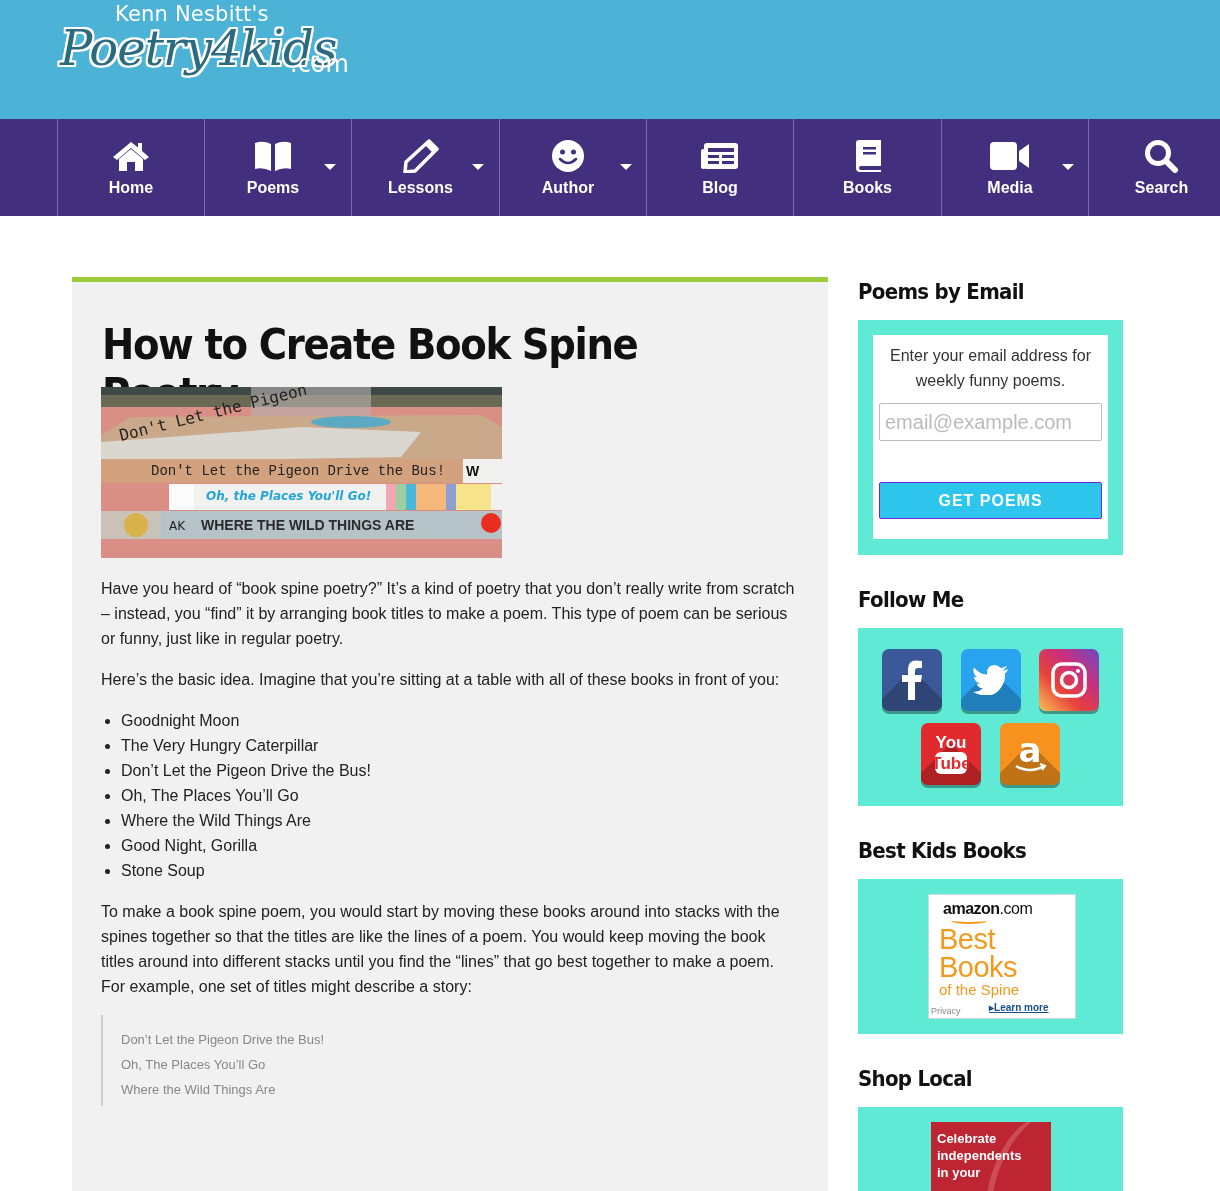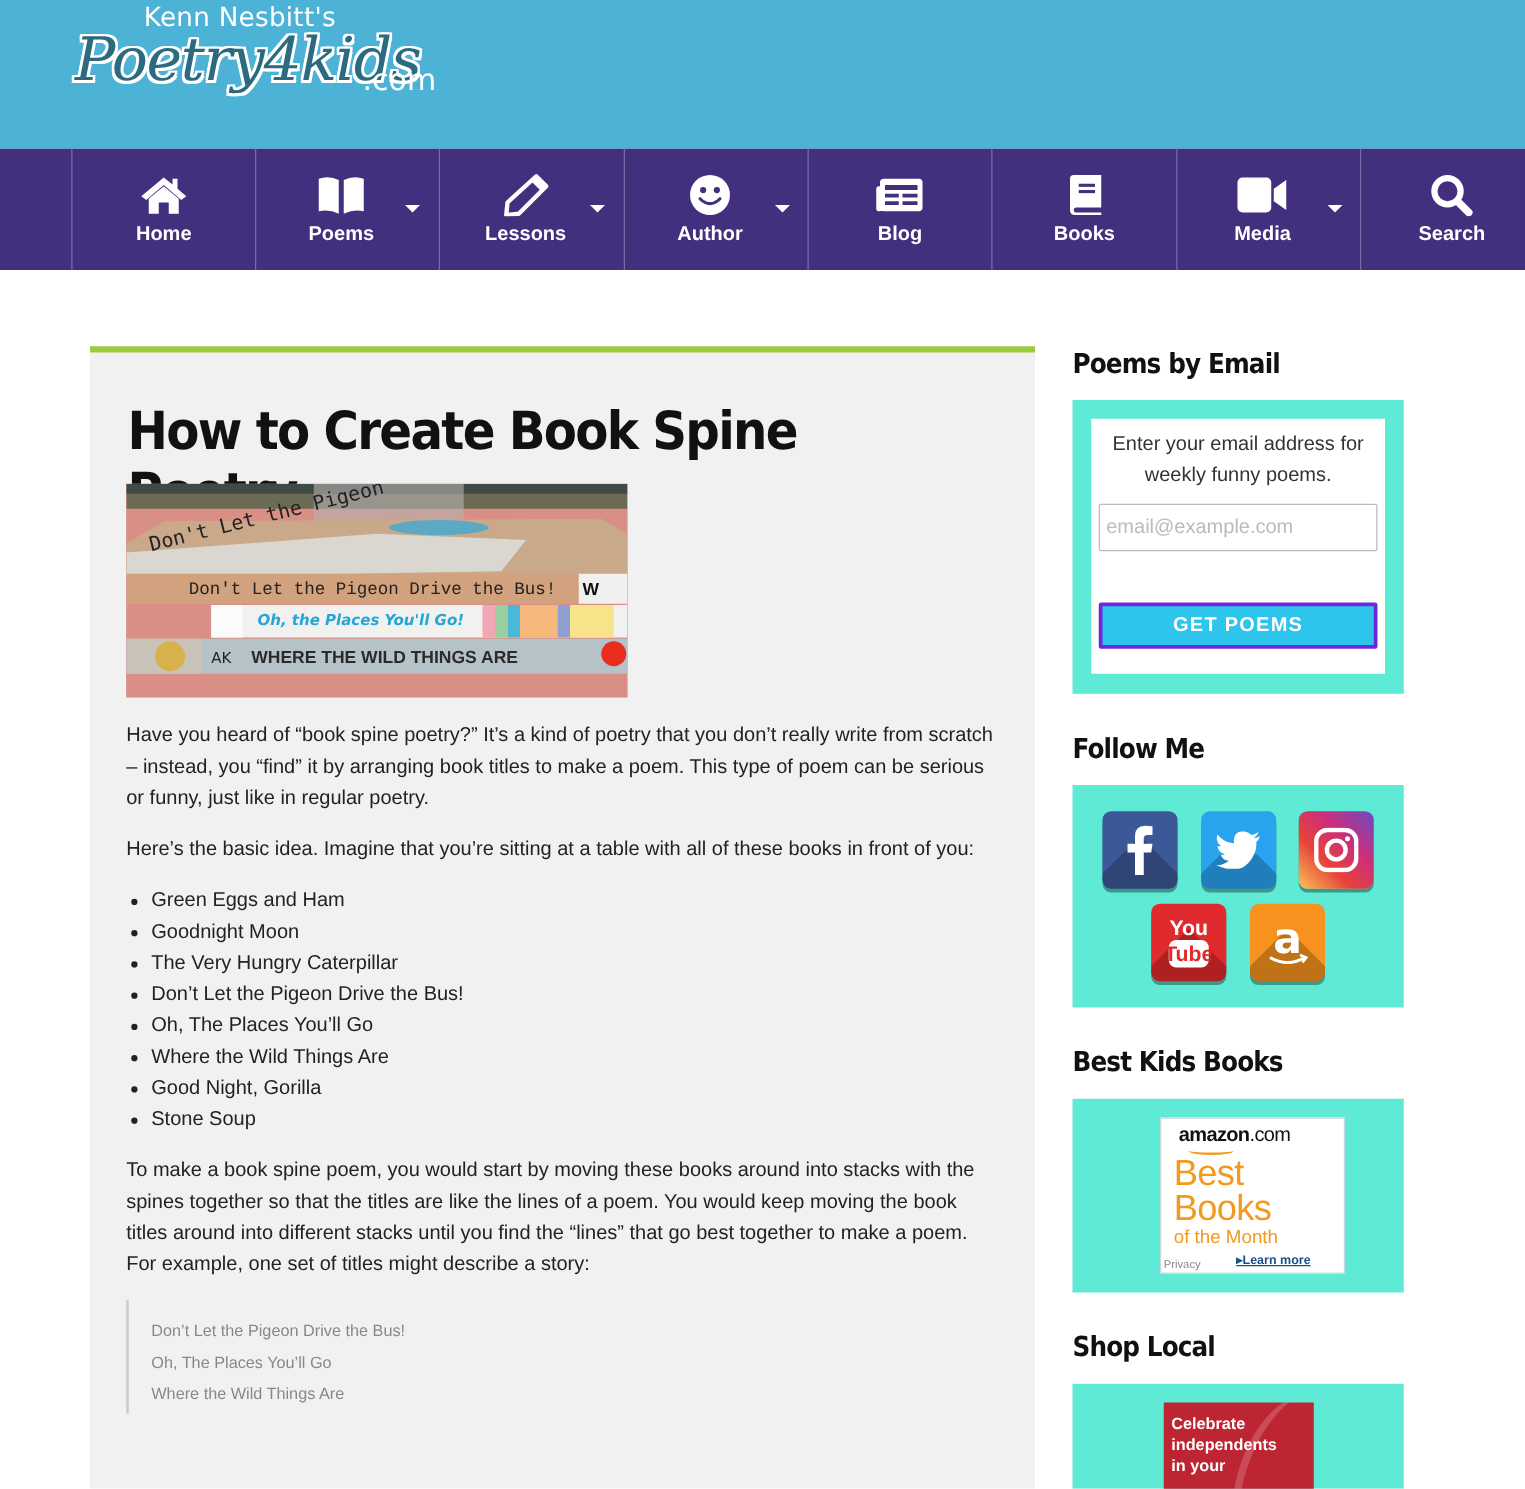--- a/index.html
+++ b/index.html
@@ -31,23 +31,23 @@
   .article-body li { position: relative; padding-left: 20px; }
   .article-body li::before { content: ""; position: absolute; left: 4px; top: 11px; width: 5px; height: 5px; background: #222; border-radius: 50%; }
   .quote { border-left: 2px solid #ccc; padding: 12px 0 4px 18px; margin-bottom: 18px; font-size: 13px; line-height: 25px; color: #888; }
 
   
   .widget-title { position: absolute; left: 858px; font-family: "DejaVu Sans", sans-serif; font-size: 22px; font-weight: bold; color: #111; letter-spacing: -0.8px; transform: scaleX(0.9); transform-origin: left; }
   .widget-box { position: absolute; left: 858px; width: 265px; background: #5eead4; }
 
   .email-inner { position: absolute; left: 15px; top: 15px; width: 235px; height: 204px; background: #fff; text-align: center; }
   .email-text { position: absolute; left: 0; right: 0; top: 8px; font-size: 16px; line-height: 25px; color: #333; padding: 0 12px; }
-  .email-input { position: absolute; left: 6px; top: 68px; width: 223px; height: 38px; border: 1px solid #bbb; border-radius: 2px; font-size: 16px; padding: 0 5px; color: #333; font-family: "Liberation Sans", sans-serif; }
+  .email-input { position: absolute; left: 6px; top: 68px; width: 223px; height: 38px; border: 1px solid #bbb; border-radius: 2px; font-size: 20px; padding: 0 5px; color: #333; font-family: "Liberation Sans", sans-serif; }
   .email-input::placeholder { color: #bbb; }
-  .email-btn { position: absolute; left: 6px; top: 147px; width: 223px; height: 37px; background: #2ec5ec; border: 3px solid #6d28d9; border-radius: 2px; color: #fff; font-weight: bold; font-size: 16px; letter-spacing: 1px; font-family: "Liberation Sans", sans-serif; cursor: pointer; }
+  .email-btn { position: absolute; left: 6px; top: 147px; width: 223px; height: 37px; background: #2ec5ec; border: 1px solid #6d28d9; border-radius: 2px; color: #fff; font-weight: bold; font-size: 16px; letter-spacing: 1px; font-family: "Liberation Sans", sans-serif; cursor: pointer; }
 
   .social { position: absolute; width: 60px; height: 62px; border-radius: 7px; overflow: hidden; display: flex; align-items: center; justify-content: center; cursor: pointer; box-shadow: 0 3px 0 rgba(0,0,0,0.35); }
   .social .shadow { position: absolute; left: 30px; top: 20px; width: 80px; height: 80px; background: rgba(0,0,0,0.22); transform: rotate(45deg); transform-origin: 0 0; }
   .social svg { position: relative; z-index: 1; }
 
   .amz-ad { position: absolute; left: 70px; top: 15px; width: 148px; height: 125px; background: #fff; border: 1px solid #c8d8e0; cursor: pointer; }
   .amz-logo { position: absolute; left: 14px; top: 5px; font-size: 16px; font-weight: bold; color: #111; letter-spacing: -0.5px; }
   .amz-logo span { font-weight: normal; }
   .amz-smile { position: absolute; left: 22px; top: 22px; width: 36px; height: 7px; border-bottom: 2px solid #f39a1e; border-radius: 0 0 50% 50%; }
   .amz-big { position: absolute; left: 10px; font-size: 29px; color: #f39a1e; line-height: 28px; letter-spacing: -0.5px; }
@@ -190,21 +190,20 @@
       <text x="68" y="143" font-family="DejaVu Sans, sans-serif" font-size="12" fill="#222">AK</text>
       <text x="100" y="143" font-family="Liberation Sans, sans-serif" font-weight="bold" font-size="14" fill="#2b2b2b">WHERE THE WILD THINGS ARE</text>
       <circle cx="390" cy="136" r="10" fill="#ea2d1f"></circle>
     </svg>
   </div>
 
   <div class="article-body">
     <p>Have you heard of “book spine poetry?” It’s a kind of poetry that you don’t really write from scratch – instead, you “find” it by arranging book titles to make a poem. This type of poem can be serious or funny, just like in regular poetry.</p>
     <p>Here’s the basic idea. Imagine that you’re sitting at a table with all of these books in front of you:</p>
     <ul>
-      <li>Green Eggs and Ham</li>
       <li>Goodnight Moon</li>
       <li>The Very Hungry Caterpillar</li>
       <li>Don’t Let the Pigeon Drive the Bus!</li>
       <li>Oh, The Places You’ll Go</li>
       <li>Where the Wild Things Are</li>
       <li>Good Night, Gorilla</li>
       <li>Stone Soup</li>
     </ul>
     <p>To make a book spine poem, you would start by moving these books around into stacks with the spines together so that the titles are like the lines of a poem. You would keep moving the book titles around into different stacks until you find the “lines” that go best together to make a poem. For example, one set of titles might describe a story:</p>
     <blockquote class="quote">
@@ -265,21 +264,21 @@
     </div>
   </div>
 
   <h3 class="widget-title" style="top:838px;">Best Kids Books</h3>
   <div class="widget-box" style="top:879px;height:155px;">
     <div class="amz-ad">
       <div class="amz-logo"><span style="font-weight:bold;">amazon</span><span>.com</span></div>
       <div class="amz-smile"></div>
       <div class="amz-big" style="top:30px;">Best</div>
       <div class="amz-big" style="top:58px;">Books</div>
-      <div class="amz-small">of the Month</div>
+      <div class="amz-small">of the Spine</div>
       <div class="amz-privacy">Privacy</div>
       <div class="amz-learn">▸Learn more</div>
     </div>
   </div>
 
   <h3 class="widget-title" style="top:1066px;">Shop Local</h3>
   <div class="widget-box" style="top:1107px;height:84px;">
     <div class="shop-ad">
       <div class="shop-deco"></div>
       <div class="shop-text">Celebrate

